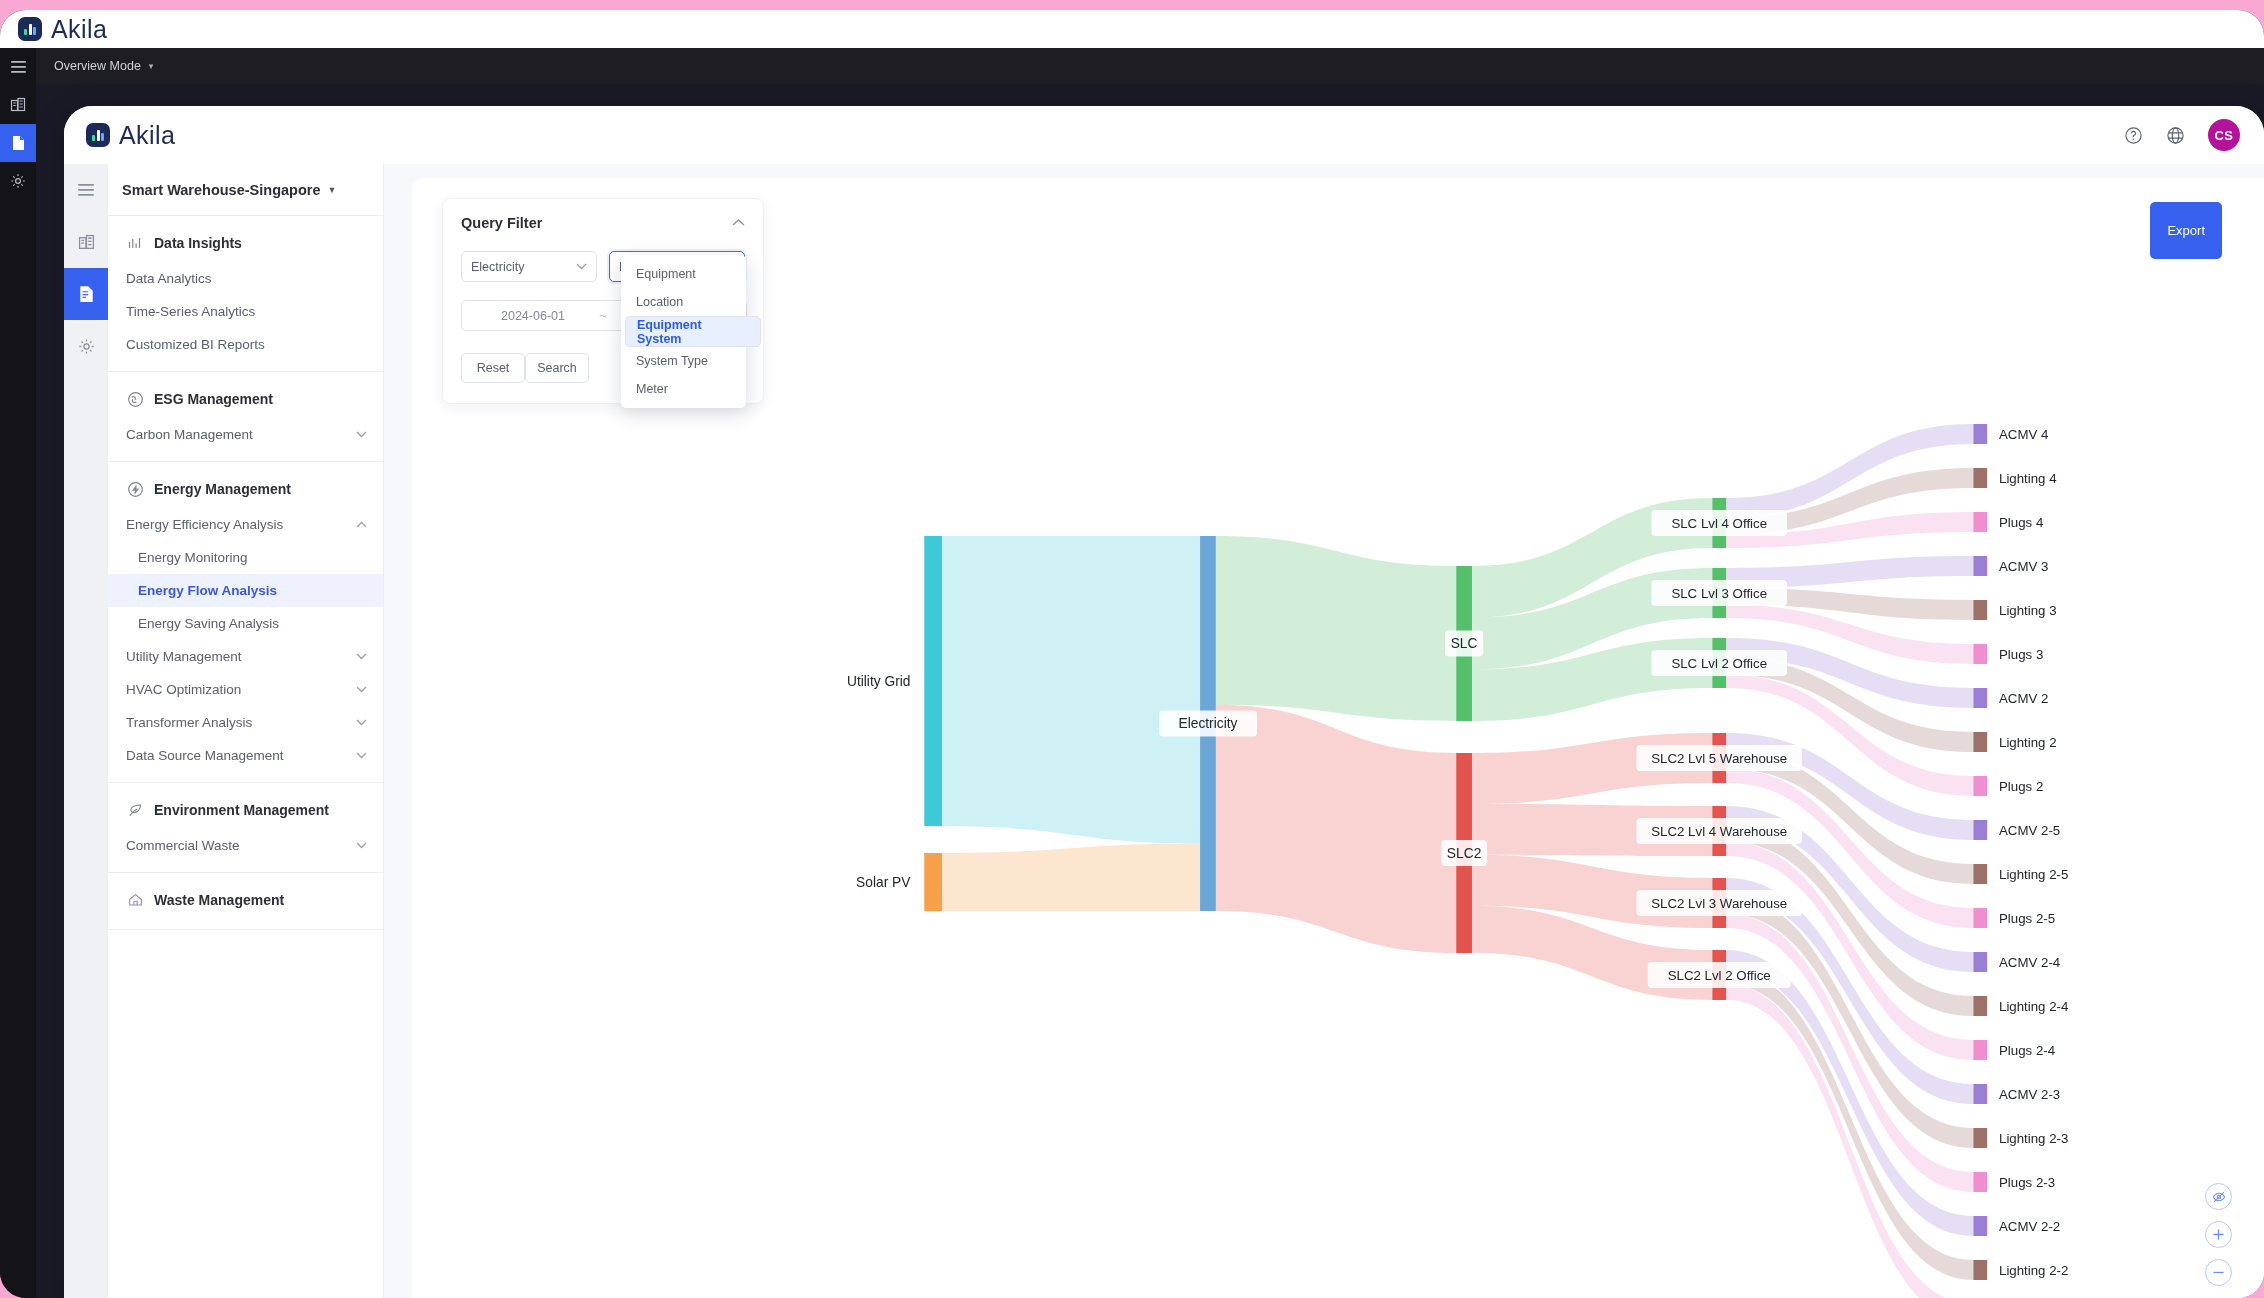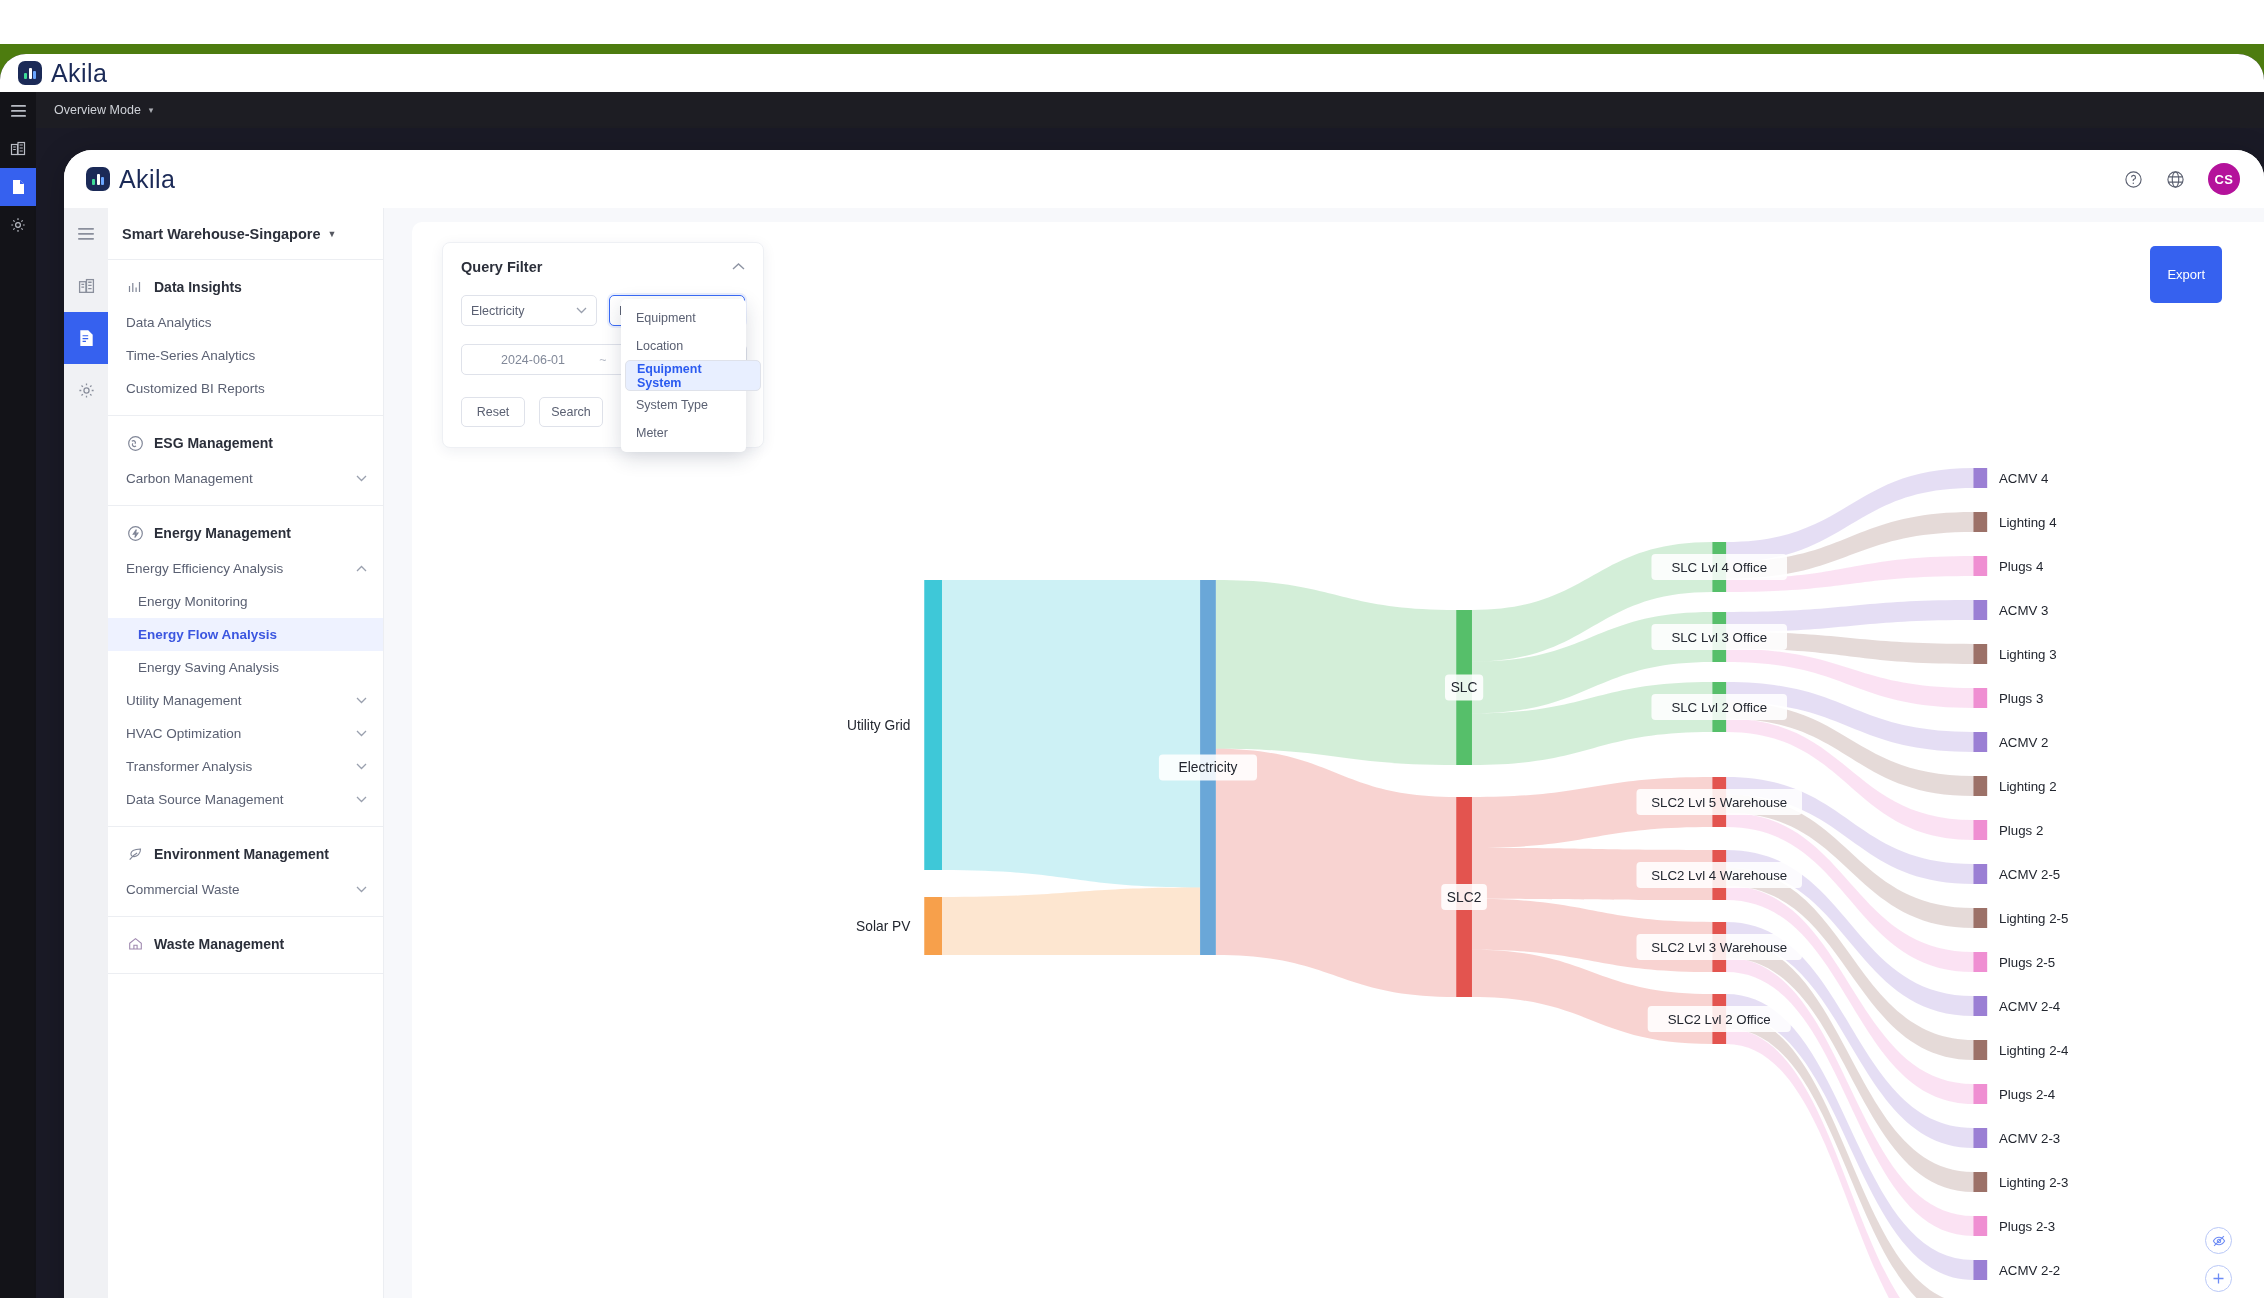--- a/index.html
+++ b/index.html
@@ -6,22 +6,21 @@
   html, body {
     width: 2264px; height: 1298px;
     background: #ffffff;
     font-family: "Liberation Sans", sans-serif;
     overflow: hidden;
   }
 
   
   #desktop {
     position: absolute; inset: 0;
-    background: #4d7c0f;
-    margin-top: 44px;
+    background: #f9a8d4;
   }
   .outer-window {
     position: absolute;
     left: 0; top: 10px;
     width: 2264px; height: 1288px;
     background: #14141a;
     border-radius: 26px;
     overflow: hidden;
   }
   .outer-topbar {
@@ -199,21 +198,21 @@
   .daterange {
     margin-top: 18px;
     width: 286px; height: 31px;
     border: 1px solid #dfe2ea; border-radius: 5px;
     display: flex; align-items: center;
     font-size: 12.5px; color: #828999;
     padding: 0 12px;
   }
   .daterange .d1 { width: 118px; text-align: center; }
   .daterange .tilde { width: 22px; text-align: center; color: #b7bcc8; }
-  .qf-actions { display: flex; gap: 14px; margin-top: 22px; }
+  .qf-actions { display: flex; margin-top: 22px; }
   .qf-btn {
     min-width: 64px; height: 30px;
     border: 1px solid #dfe2ea; border-radius: 5px;
     background: #fff; color: #5a6072; font-size: 12.5px;
     cursor: pointer;
   }
 
   
   .dropdown {
     position: absolute;

